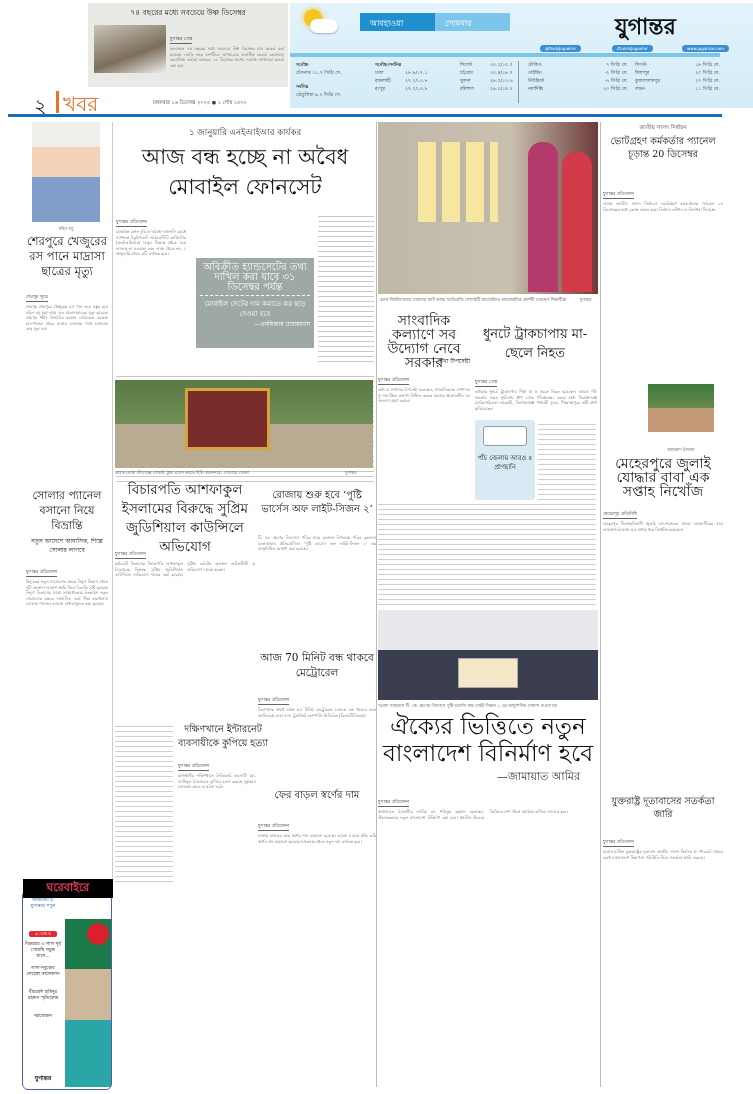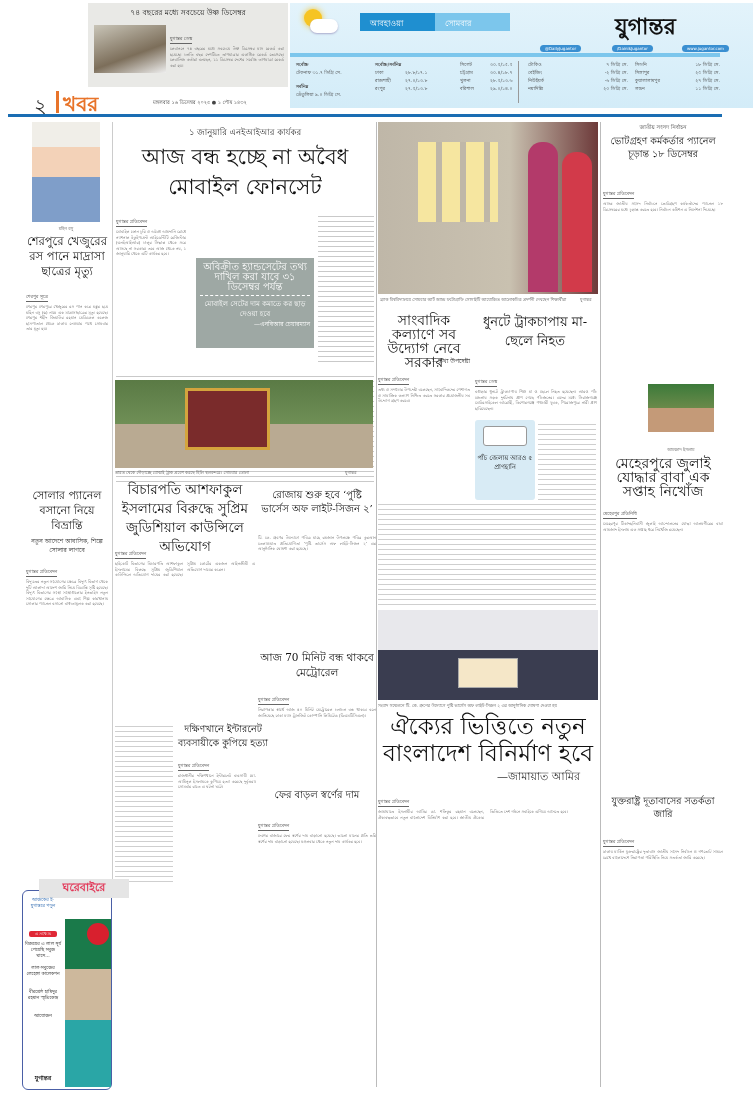--- a/index.html
+++ b/index.html
@@ -28,21 +28,21 @@
   <div class="photo abs" style="left:6px;top:22px;width:72px;height:48px;background:linear-gradient(160deg,#c9c5b8,#7c6e5a 60%,#eee)"></div>
   <div class="abs" style="left:82px;top:22px;width:114px">
     <div class="byline">যুগান্তর ডেস্ক</div>
     <div class="t" style="height:48px">লেবাননে ৭৪ বছরের মধ্যে সবচেয়ে উষ্ণ ডিসেম্বর মাস রেকর্ড করা হয়েছে। চলতি বছর দেশটিতে তাপমাত্রার একাধিক রেকর্ড ভেঙেছে। লেবানিজ কর্তারা বলছেন, ১১ ডিসেম্বর দেশের সর্বোচ্চ তাপমাত্রা রেকর্ড করা হয়।</div>
   </div>
 </div>
 
 <div class="abs" style="left:8px;top:91px;width:290px;height:22px">
   <span class="abs" style="left:26px;top:0;font-size:20px;font-family:'DejaVu Serif',serif;color:#333">২</span>
   <span class="abs" style="left:48px;top:0;width:3px;height:22px;background:#e8742a"></span>
-  <span class="abs" style="left:55px;top:-2px;font-size:20px;font-weight:bold;color:#e8742a">খবর</span>
+  <span class="abs" style="left:55px;top:-2px;font-size:20px;font-weight:normal;color:#e8742a">খবর</span>
   <span class="abs" style="left:145px;top:8px;font-size:5px;color:#444">মঙ্গলবার ১৬ ডিসেম্বর ২০২৫ ● ১ পৌষ ১৪৩২</span>
 </div>
 
 <div class="abs" id="weather">
   <div class="abs" style="left:10px;top:4px;width:40px;height:30px">
     <div style="position:absolute;left:4px;top:2px;width:18px;height:18px;border-radius:50%;background:#f6c423;box-shadow:0 0 6px #f6c423"></div>
     <div style="position:absolute;left:10px;top:12px;width:28px;height:14px;border-radius:8px;background:#fff;box-shadow:0 1px 2px #aac"></div>
   </div>
   <div class="wtab" style="left:70px;width:75px;background:#1f8fd0">আবহাওয়া</div>
   <div class="wtab" style="left:145px;width:75px;background:#7cc6ec">সোমবার</div>
@@ -189,21 +189,21 @@
   <div class="byline">যুগান্তর প্রতিবেদন</div>
   <div class="t" style="height:92px">নিরাপত্তার স্বার্থে আজ ৪০ মিনিট মেট্রোরেল চলাচল বন্ধ থাকবে বলে জানিয়েছে ঢাকা ম্যাস ট্রানজিট কোম্পানি লিমিটেড (ডিএমটিসিএল)।</div>
 </div>
 <div class="abs hl" style="left:258px;top:788px;width:118px;font-size:10px;line-height:14px">ফের বাড়ল স্বর্ণের দাম</div>
 <div class="abs" style="left:258px;top:812px;width:118px">
   <div class="byline">যুগান্তর প্রতিবেদন</div>
   <div class="t" style="height:270px">দেশের বাজারে ফের স্বর্ণের দাম বাড়ানো হয়েছে। ভালো মানের প্রতি ভরি স্বর্ণের দাম বাড়ানো হয়েছে। মঙ্গলবার থেকে নতুন দাম কার্যকর হবে।</div>
 </div>
 
 <div class="abs" id="ad">
-  <div class="abs hl" style="left:16px;top:-12px;width:90px;font-size:11px;font-weight:bold;color:#e23a5a;background:#e5e5e5">ঘরেবাইরে</div>
+  <div class="abs hl" style="left:0;top:-12px;width:90px;font-size:11px;font-weight:bold;color:#e23a5a;background:#000000">ঘরেবাইরে</div>
   <div class="abs hl" style="left:2px;top:6px;width:36px;font-size:4.5px;line-height:6px;color:#1a5ba8">আজকের ই-যুগান্তরে পড়ুন</div>
   <div class="abs" style="left:6px;top:40px;width:28px;height:6px;background:#e02836;color:#fff;font-size:4px;text-align:center;line-height:6px;border-radius:2px">এ সংখ্যায়</div>
   <div class="abs hl" style="left:1px;top:50px;width:38px;font-size:4.5px;line-height:6px">বিজয়ের এ লাল সূর্য পেয়েছি সবুজ ঘাসে...</div>
   <div class="abs hl" style="left:1px;top:74px;width:38px;font-size:4.5px;line-height:6px">লাল-সবুজের লেহেঙ্গা কালেকশন</div>
   <div class="abs hl" style="left:1px;top:98px;width:38px;font-size:4.5px;line-height:6px">বীরশ্রেষ্ঠ হামিদুর রহমান স্মৃতিকেন্দ্র</div>
   <div class="abs hl" style="left:1px;top:122px;width:38px;font-size:4.5px;line-height:6px">আয়োজন</div>
   <div class="abs hl" style="left:1px;top:182px;width:38px;font-size:6px;font-weight:bold">যুগান্তর</div>
   <div class="abs" style="left:42px;top:28px;width:46px;height:168px;background:linear-gradient(#1a7a4a 0 30%,#cdb89c 30% 60%,#2aa6a6 60%)">
     <div style="position:absolute;left:22px;top:4px;width:22px;height:22px;border-radius:50%;background:#d8202e"></div>
   </div>
@@ -219,21 +219,21 @@
 <div class="abs cap" style="left:380px;top:297px;width:200px">ব্র্যাক বিশ্ববিদ্যালয়ে সোমবার আর্ট অ্যান্ড ফটোগ্রাফি সোসাইটি আয়োজিত আলোকচিত্র প্রদর্শনী দেখছেন শিক্ষার্থীরা</div>
 <div class="abs cap" style="left:580px;top:297px">যুগান্তর</div>
 
 <div class="abs hl" style="left:378px;top:313px;width:92px;font-size:14px;line-height:14px">সাংবাদিক কল্যাণে সব উদ্যোগ নেবে সরকার</div>
 <div class="abs hl" style="left:400px;top:356px;width:70px;font-size:6px;text-align:right">—তথ্য উপদেষ্টা</div>
 <div class="abs" style="left:378px;top:366px;width:92px">
   <div class="byline">যুগান্তর প্রতিবেদন</div>
   <div class="t" style="height:110px">তথ্য ও সম্প্রচার উপদেষ্টা বলেছেন, সাংবাদিকদের পেশাগত ও সামাজিক কল্যাণ নিশ্চিত করতে সরকার প্রয়োজনীয় সব উদ্যোগ গ্রহণ করবে।</div>
 </div>
 
-<div class="abs hl" style="left:475px;top:312px;width:120px;font-size:13px;line-height:19px">ধুনটে ট্রাকচাপায় মা-ছেলে নিহত</div>
+<div class="abs hl" style="left:475px;top:324px;width:120px;font-size:13px;line-height:19px">ধুনটে ট্রাকচাপায় মা-ছেলে নিহত</div>
 <div class="abs" style="left:475px;top:368px;width:122px">
   <div class="byline">যুগান্তর ডেস্ক</div>
   <div class="t" style="height:48px">বগুড়ার ধুনটে ট্রাকচাপায় শিশু মা ও ছেলে নিহত হয়েছেন। আরও পাঁচ জেলায় সড়ক দুর্ঘটনায় প্রাণ গেছে পাঁচজনের। এদের মধ্যে সিরাজগঞ্জে মোটরসাইকেল আরোহী, কিশোরগঞ্জে পথচারী যুবক, পিরোজপুরে নারী প্রাণ হারিয়েছেন।</div>
 </div>
 <div class="abs" style="left:475px;top:420px;width:60px;height:80px;background:#d8ebf5;border-radius:3px">
   <div style="position:absolute;left:8px;top:6px;width:44px;height:20px;background:#fff;border:1px solid #999;border-radius:3px"></div>
   <div class="hl" style="position:absolute;left:2px;top:34px;width:56px;font-size:6.5px;line-height:9px">পাঁচ জেলায় আরও ৫ প্রাণহানি</div>
 </div>
 <div class="abs t" style="left:538px;top:420px;width:58px;height:80px;background:repeating-linear-gradient(#fff 0 4px,#cfcfcf 4px 5px)"></div>
 <div class="abs" style="left:378px;top:500px;width:218px;height:105px;background:repeating-linear-gradient(#fff 0 4px,#cfcfcf 4px 5px)"></div>
@@ -245,21 +245,21 @@
 <div class="abs hl" style="left:378px;top:713px;width:220px;font-size:23px;line-height:27px">ঐক্যের ভিত্তিতে নতুন বাংলাদেশ বিনির্মাণ হবে</div>
 <div class="abs hl" style="left:460px;top:768px;width:120px;font-size:11px;text-align:right;color:#333">—জামায়াত আমির</div>
 <div class="abs" style="left:378px;top:788px;width:218px">
   <div class="byline">যুগান্তর প্রতিবেদন</div>
   <div class="t" style="height:290px;columns:2;column-gap:6px">জামায়াতে ইসলামীর আমির ডা. শফিকুর রহমান বলেছেন, ঐক্যবদ্ধভাবে নতুন বাংলাদেশ বিনির্মাণ করা হবে। জাতীয় ঐক্যের ভিত্তিতে দেশ গঠনে সবাইকে এগিয়ে আসতে হবে।</div>
 </div>
 
 <div class="vsep" style="left:600px;top:122px;height:965px;background:#bbb"></div>
 
 <div class="abs hl" style="left:603px;top:124px;width:120px;font-size:5.5px;color:#444">জাতীয় সংসদ নির্বাচন</div>
-<div class="abs hl" style="left:603px;top:134px;width:120px;font-size:9.5px;line-height:13px">ভোটগ্রহণ কর্মকর্তার প্যানেল চূড়ান্ত ১৮ ডিসেম্বর</div>
+<div class="abs hl" style="left:603px;top:134px;width:120px;font-size:9.5px;line-height:13px">ভোটগ্রহণ কর্মকর্তার প্যানেল চূড়ান্ত 20 ডিসেম্বর</div>
 <div class="abs" style="left:603px;top:180px;width:120px">
   <div class="byline">যুগান্তর প্রতিবেদন</div>
   <div class="t" style="height:200px">আসন্ন জাতীয় সংসদ নির্বাচনে ভোটগ্রহণ কর্মকর্তাদের প্যানেল ১৮ ডিসেম্বরের মধ্যে চূড়ান্ত করতে হবে। নির্বাচন কমিশন এ নির্দেশনা দিয়েছে।</div>
 </div>
 <div class="abs photo" style="left:648px;top:384px;width:66px;height:60px;background:linear-gradient(#3c7a3a,#6a8a4a 40%,#c49a78 40% 80%,#fff 80%)"></div>
 <div class="abs cap" style="left:648px;top:447px;width:66px;text-align:center">আমজাদ ইসলাম</div>
 <div class="abs hl" style="left:603px;top:456px;width:120px;font-size:14px;line-height:14px">মেহেরপুরে জুলাই যোদ্ধার বাবা এক সপ্তাহ নিখোঁজ</div>
 <div class="abs" style="left:603px;top:500px;width:120px">
   <div class="byline">মেহেরপুর প্রতিনিধি</div>
   <div class="t" style="height:285px">মেহেরপুর টিকাদহনিবাসী জুলাই আন্দোলনের যোদ্ধা আলমগীরের বাবা আমজাদ ইসলাম এক সপ্তাহ ধরে নিখোঁজ রয়েছেন।</div>

